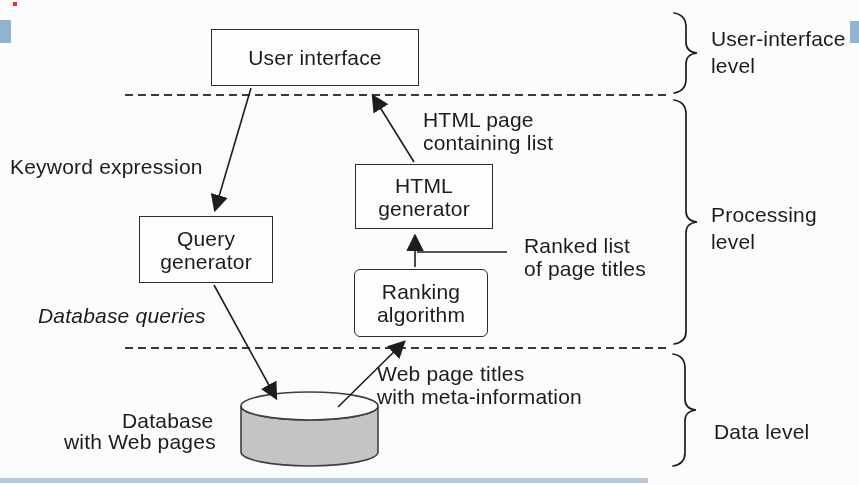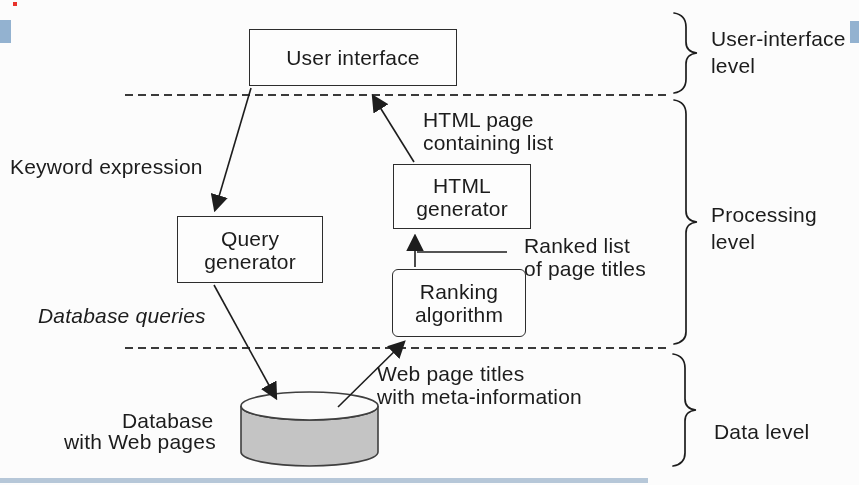--- a/index.html
+++ b/index.html
@@ -15,21 +15,20 @@
   .box{
     position:absolute;
     border:1.8px solid #2d2d2d;
     background:#fdfdfd;
     display:flex;align-items:center;justify-content:center;
     text-align:center;
     white-space:pre-line;
     font-size:21px;line-height:23px;
     letter-spacing:0.2px;
     box-sizing:border-box;
-    margin-left:38px;
   }
   .lbl{
     position:absolute;
     font-size:21px;line-height:23px;
     letter-spacing:0.2px;
     white-space:pre-line;
   }
   .lvl{
     position:absolute;
     font-size:21px;line-height:27px;
@@ -69,21 +68,21 @@
     <line x1="214" y1="285" x2="276" y2="398" stroke="#1d1d1d" stroke-width="1.6" marker-end="url(#arrow)"></line>
     <line x1="338" y1="407" x2="404" y2="342" stroke="#1d1d1d" stroke-width="1.6" marker-end="url(#arrow)"></line>
 
     <path d="M674,13 Q686,15 686,27 L686,42 Q686,52 697,53 Q686,54 686,64 L686,79 Q686,91 674,93" fill="none" stroke="#1d1d1d" stroke-width="1.7" stroke-linecap="round"></path>
     <path d="M674,100 Q686,102 686,114 L686,211 Q686,221 697,222 Q686,223 686,233 L686,332 Q686,342 674,344" fill="none" stroke="#1d1d1d" stroke-width="1.7" stroke-linecap="round"></path>
     <path d="M673,354 Q685,356 685,368 L685,399 Q685,409 696,410 Q685,411 685,421 L685,453 Q685,464 673,466" fill="none" stroke="#1d1d1d" stroke-width="1.7" stroke-linecap="round"></path>
   </svg>
 
   <div class="box" style="left:211px;top:29px;width:208px;height:57px;">User interface</div>
 
-  <div class="box" style="left:139px;top:216px;width:146px;height:67px;">Query
+  <div class="box" style="left:139px;top:216px;width:134px;height:67px;">Query
 generator</div>
 
   <div class="box" style="left:355px;top:164px;width:138px;height:65px;">HTML
 generator</div>
 
   <div class="box" style="left:354px;top:269px;width:134px;height:68px;border-radius:6px;">Ranking
 algorithm</div>
 
   <div class="lbl" style="left:10px;top:135px;margin-top:20px;">Keyword expression</div>
 

